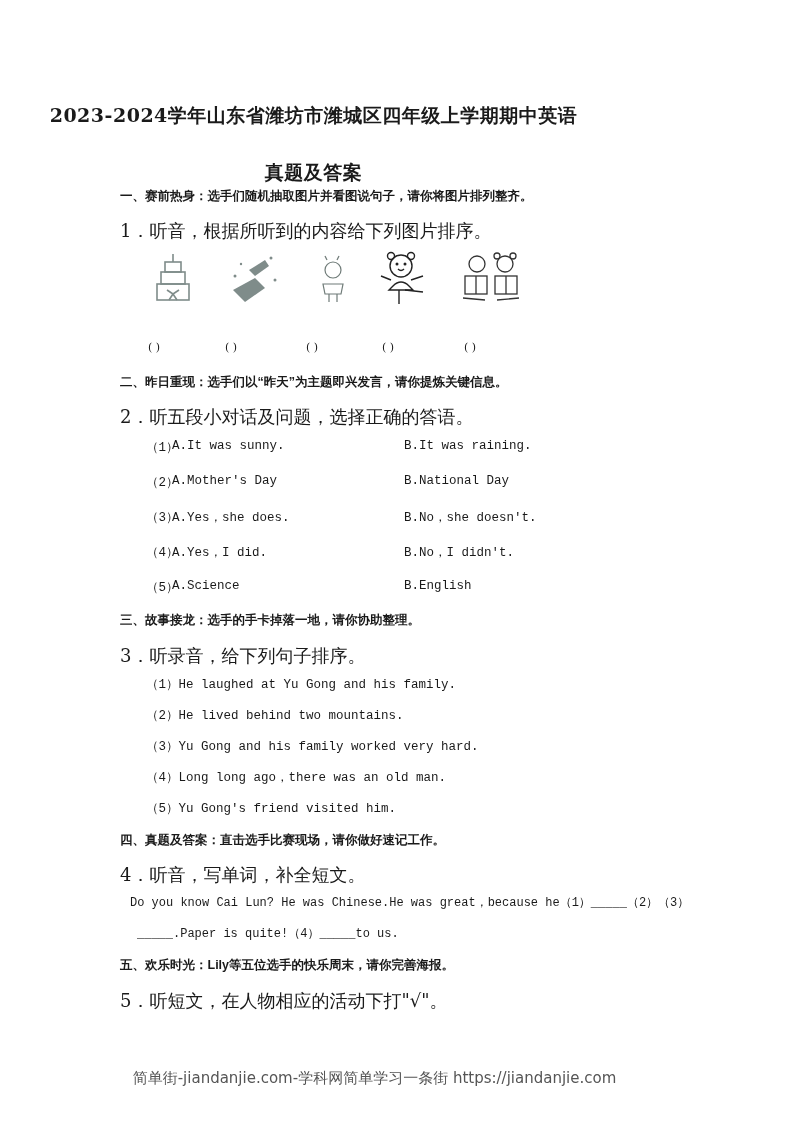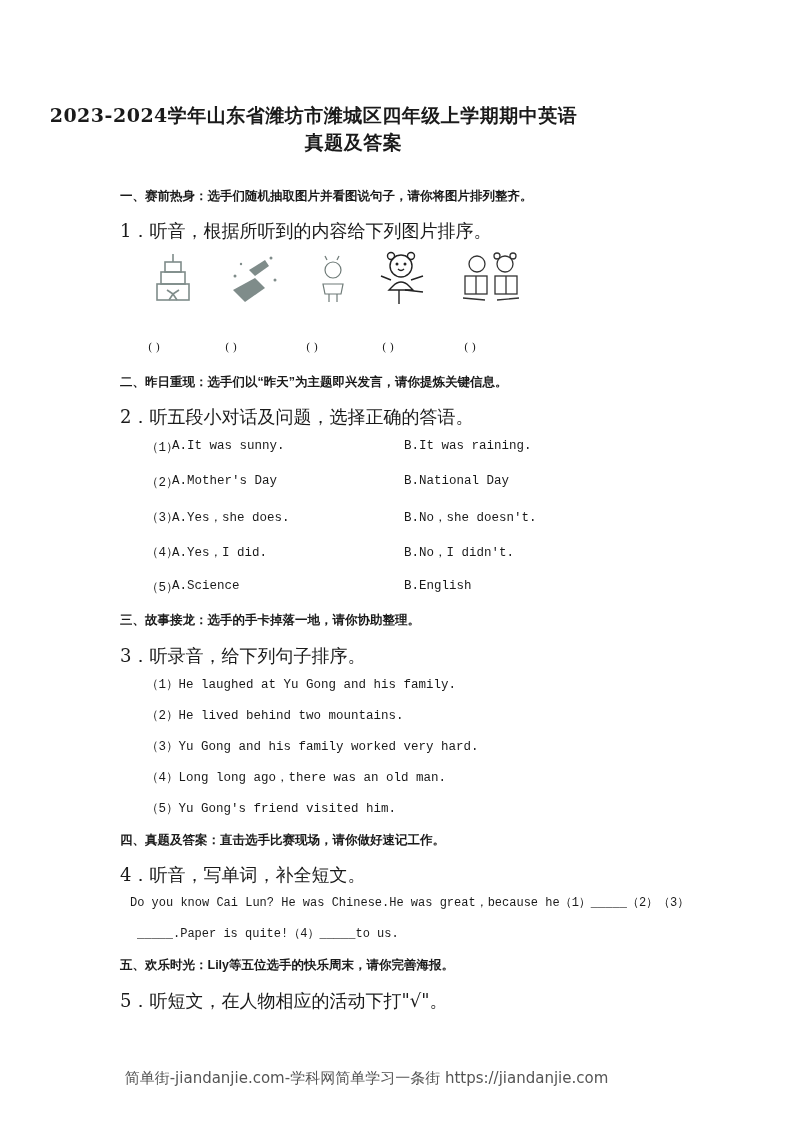--- a/index.html
+++ b/index.html
@@ -1,26 +1,26 @@
 <!DOCTYPE html>
 <html><head>
 <meta charset="utf-8">
 <style>
   html, body { margin: 0; padding: 0; background: #ffffff; }
   body { width: 793px; height: 1122px; position: relative; overflow: hidden; color: #1a1a1a; }
   .title { position: absolute; left: 0; width: 627px; text-align: center; font-family: "DejaVu Serif", serif; font-weight: bold; font-size: 19px; letter-spacing: 0.5px; }
   .t1 { top: 103px; }
-  .t2 { top: 130px; padding-left: 40px; }
+  .t2 { top: 160px; }
   .sec { position: absolute; left: 120px; font-family: Liberation Sans, sans-serif; font-weight: bold; font-size: 12.5px; }
   .q { position: absolute; left: 120px; font-family: "DejaVu Serif", serif; font-size: 18px; }
   .line { position: absolute; font-family: "Liberation Mono", "DejaVu Sans Mono", monospace; font-size: 12.5px; white-space: pre; }
   .pics { position: absolute; top: 250px; left: 140px; width: 400px; height: 60px; }
   .pic { position: absolute; top: 0; width: 56px; height: 56px; }
   .paren { position: absolute; top: 341px; font-family: "DejaVu Serif", serif; font-size: 11px; }
-  .footer { position: absolute; top: 1069px; left: 0; width: 733px; text-align: center; font-family: "DejaVu Sans", sans-serif; font-size: 15px; color: #555; }
+  .footer { position: absolute; top: 1069px; left: 8px; width: 733px; text-align: center; font-family: "DejaVu Sans", sans-serif; font-size: 15px; color: #555; }
 </style>
 </head>
 <body>
 
 <div class="title t1">2023-2024学年山东省潍坊市潍城区四年级上学期期中英语</div>
 <div class="title t2">真题及答案</div>
 
 <div class="sec" style="top:188px">一、赛前热身：选手们随机抽取图片并看图说句子，请你将图片排列整齐。</div>
 <div class="q" style="top:219px">1．听音，根据所听到的内容给下列图片排序。</div>
 

